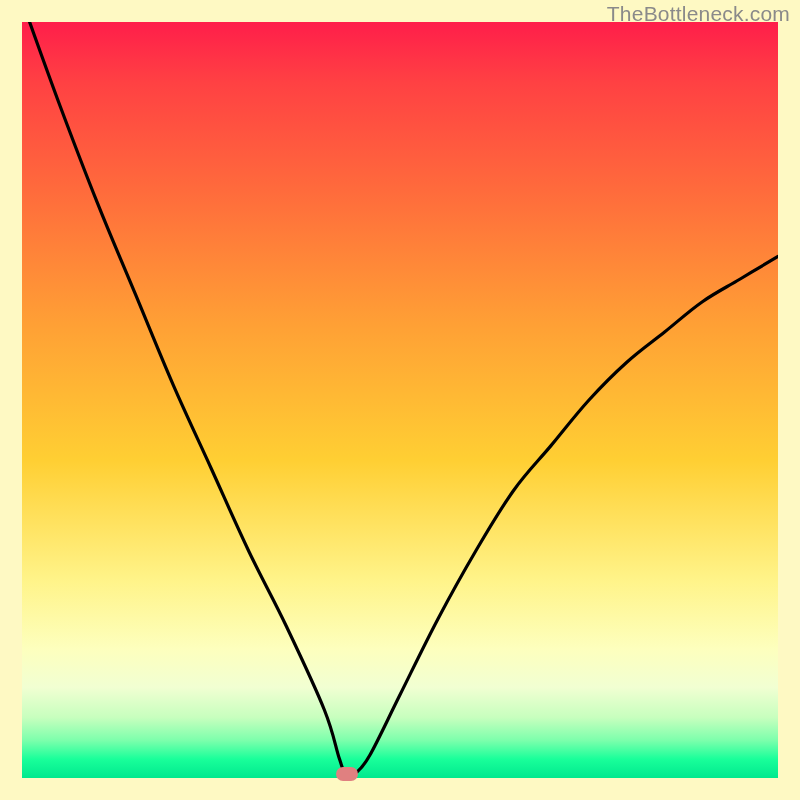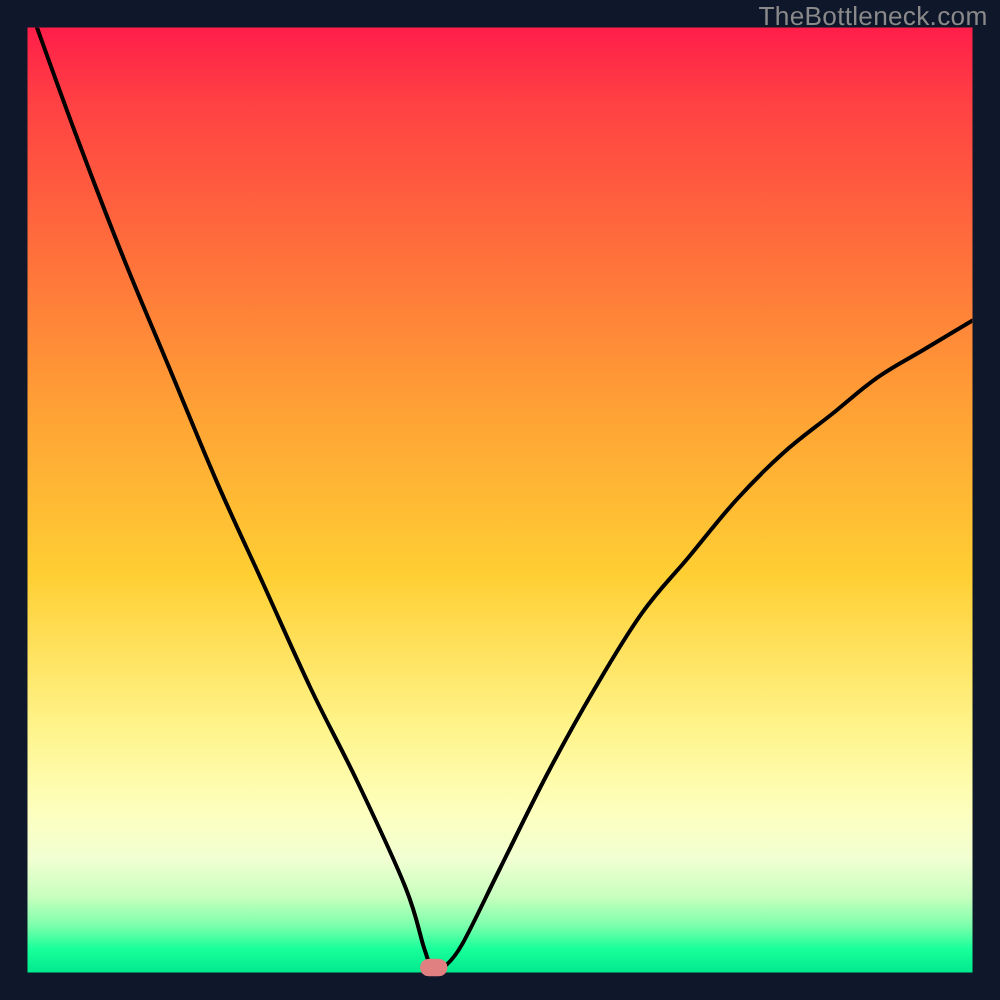--- a/index.html
+++ b/index.html
@@ -9,21 +9,21 @@
     height: 800px;
     background: #000;
     overflow: hidden;
   }
   .frame {
     position: absolute;
     left: 0;
     top: 0;
     width: 800px;
     height: 800px;
-    background: #0f172a;
+    background: #fef9c3;
   }
   .plot {
     position: absolute;
     left: 22px;
     top: 22px;
     width: 756px;
     height: 756px;
     
     background: linear-gradient(
       to bottom,

